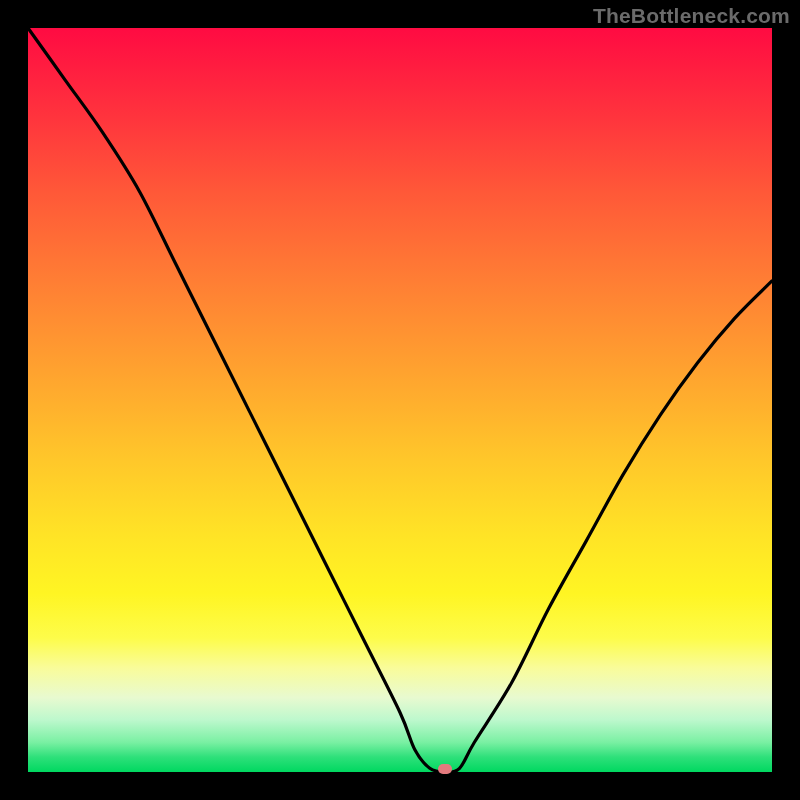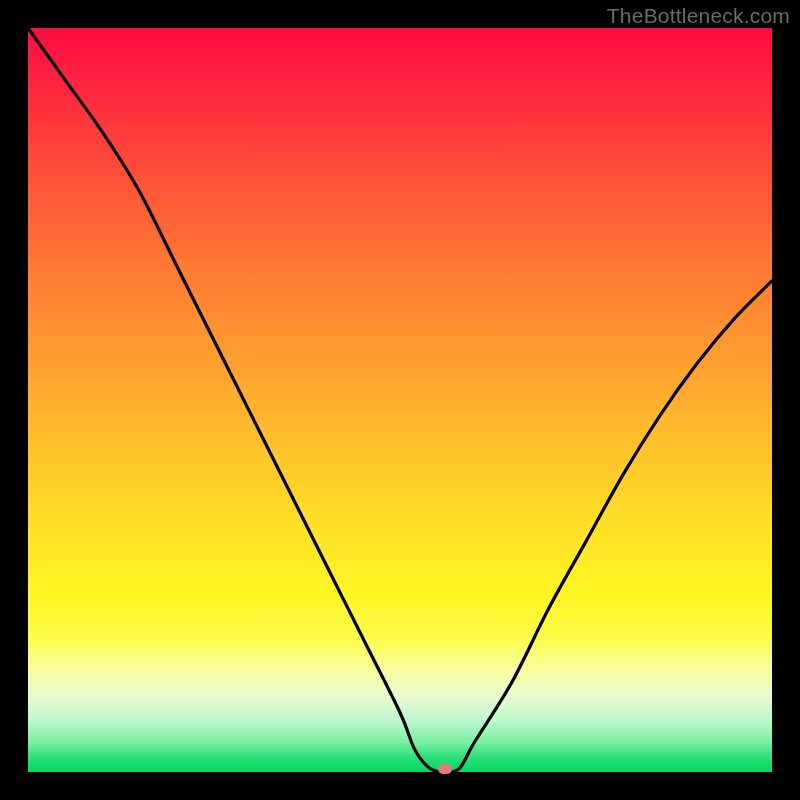--- a/index.html
+++ b/index.html
@@ -42,21 +42,21 @@
       #2ee07a 98%,
       #00d860 100%
     );
   }
   .watermark {
     position: absolute;
     top: 4px;
     right: 10px;
     font-size: 21px;
     color: #6b6b6b;
-    font-weight: 400;
+    font-weight: 700;
     letter-spacing: 0.2px;
     user-select: none;
   }
   svg.curve {
     position: absolute;
     left: 0;
     top: 0;
     width: 744px;
     height: 744px;
     overflow: visible;

